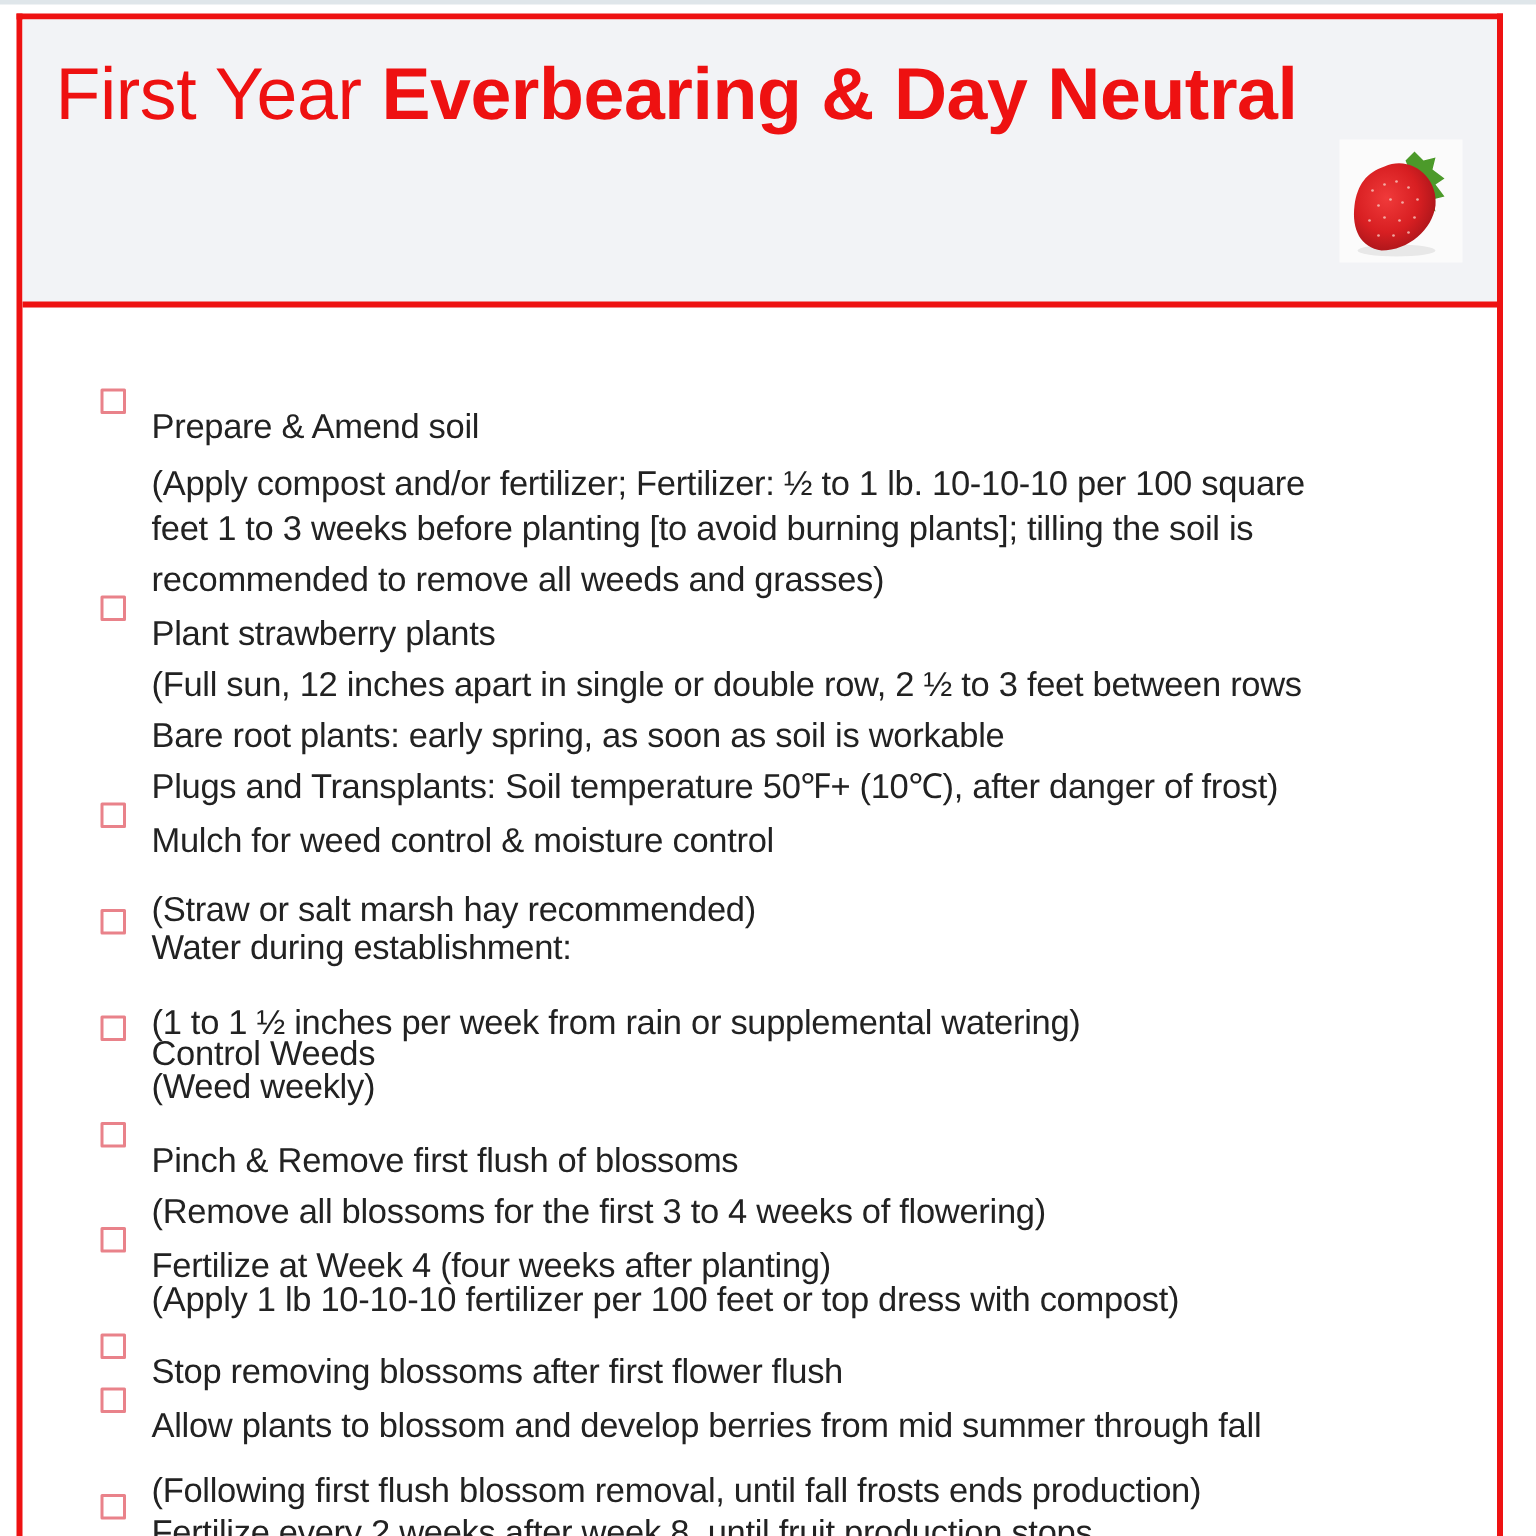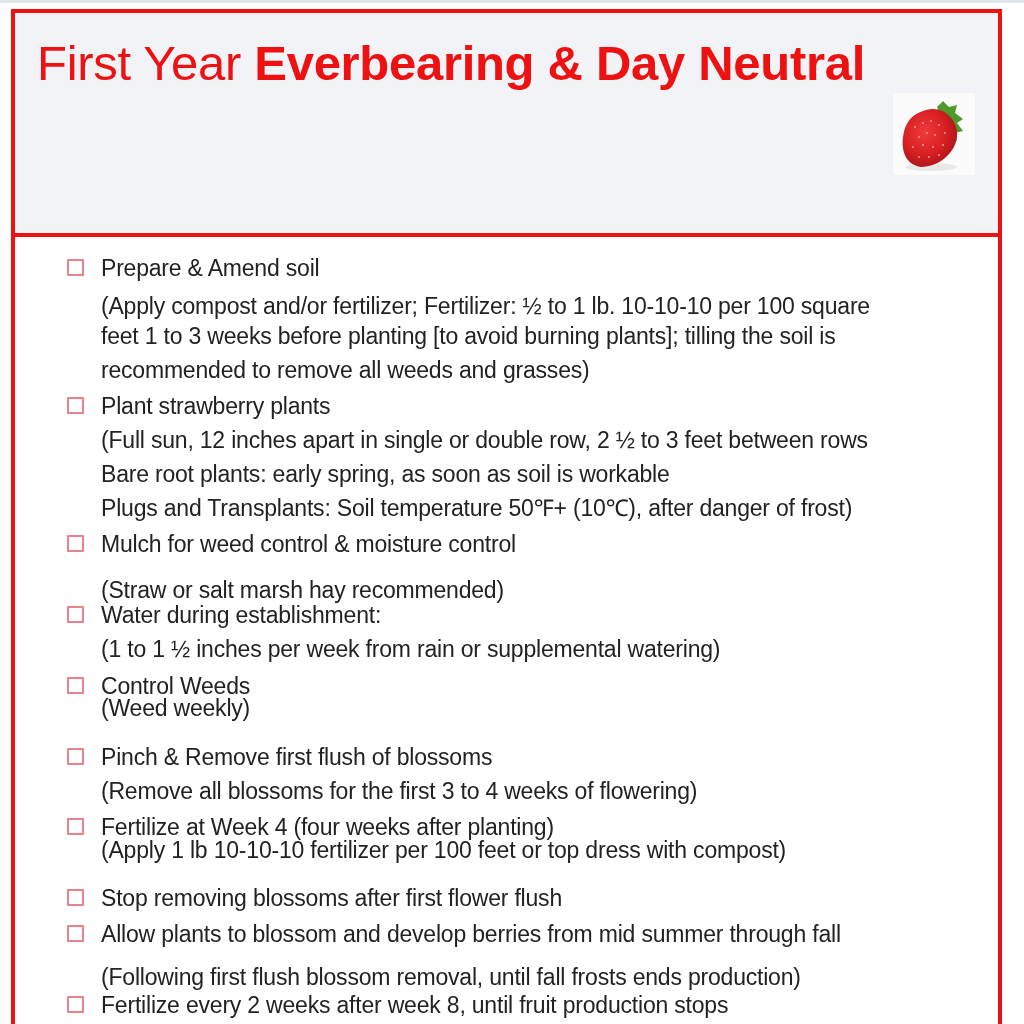--- a/index.html
+++ b/index.html
@@ -13,21 +13,21 @@
     position: absolute; left: 0; top: 0; width: 1024px; height: 3px;
     background: #dfe6ea;
   }
   .page-frame {
     position: absolute; left: 11px; top: 9px; width: 991px; height: 1040px;
     border: 4px solid #ee1111; border-bottom: none;
     box-sizing: border-box;
     background: #ffffff;
   }
   .header {
-    position: absolute; left: 0; top: 0; width: 983px; height: 224px;
+    position: absolute; left: 0; top: 0; width: 983px; height: 192px;
     background: #f2f3f6;
     border-bottom: 4px solid #ee1111;
     box-sizing: border-box;
   }
   .title-line1 {
     position: absolute; left: 22px; top: 22px;
     font-size: 49px; color: #ee1111; white-space: nowrap; letter-spacing: -0.3px;
   }
   .title-line1 b { font-weight: bold; }
   .title-line2 {
@@ -44,21 +44,21 @@
   .item {
     position: absolute; left: 52px;
   }
   .checkbox {
     position: absolute; left: 0; top: 4px; width: 17px; height: 17px;
     border: 2px solid #e9828a; box-sizing: border-box; border-radius: 1px;
     background: #fff;
   }
   .item-title, .item-note {
     position: absolute; left: 34px; font-size: 23px; color: #222222;
-    white-space: nowrap; line-height: 34px; letter-spacing: -0.2px;
+    white-space: nowrap; line-height: 34px; letter-spacing: -0.2px; margin-top: 16px;
   }
   .item-title { top: -4px; }
 </style>
 </head>
 <body>
 
 <div class="top-strip"></div>
 
 <div class="page-frame">
   <div class="header">
@@ -116,21 +116,21 @@
 
     <div class="item" style="top:342px">
       <div class="checkbox"></div>
       <div class="item-title">Mulch for weed control &amp; moisture control</div>
       <div class="item-note" style="top:42px">(Straw or salt marsh hay recommended)</div>
     </div>
 
     <div class="item" style="top:413px">
       <div class="checkbox"></div>
       <div class="item-title">Water during establishment:</div>
-      <div class="item-note" style="top:30px">(1 to 1 ½ inches per week from rain or supplemental watering)</div>
+      <div class="item-note" style="top:46px">(1 to 1 ½ inches per week from rain or supplemental watering)</div>
     </div>
 
     <div class="item" style="top:484px">
       <div class="checkbox"></div>
       <div class="item-title">Control Weeds</div>
       <div class="item-note" style="top:18px">(Weed weekly)</div>
     </div>
 
     <div class="item" style="top:555px">
       <div class="checkbox"></div>

